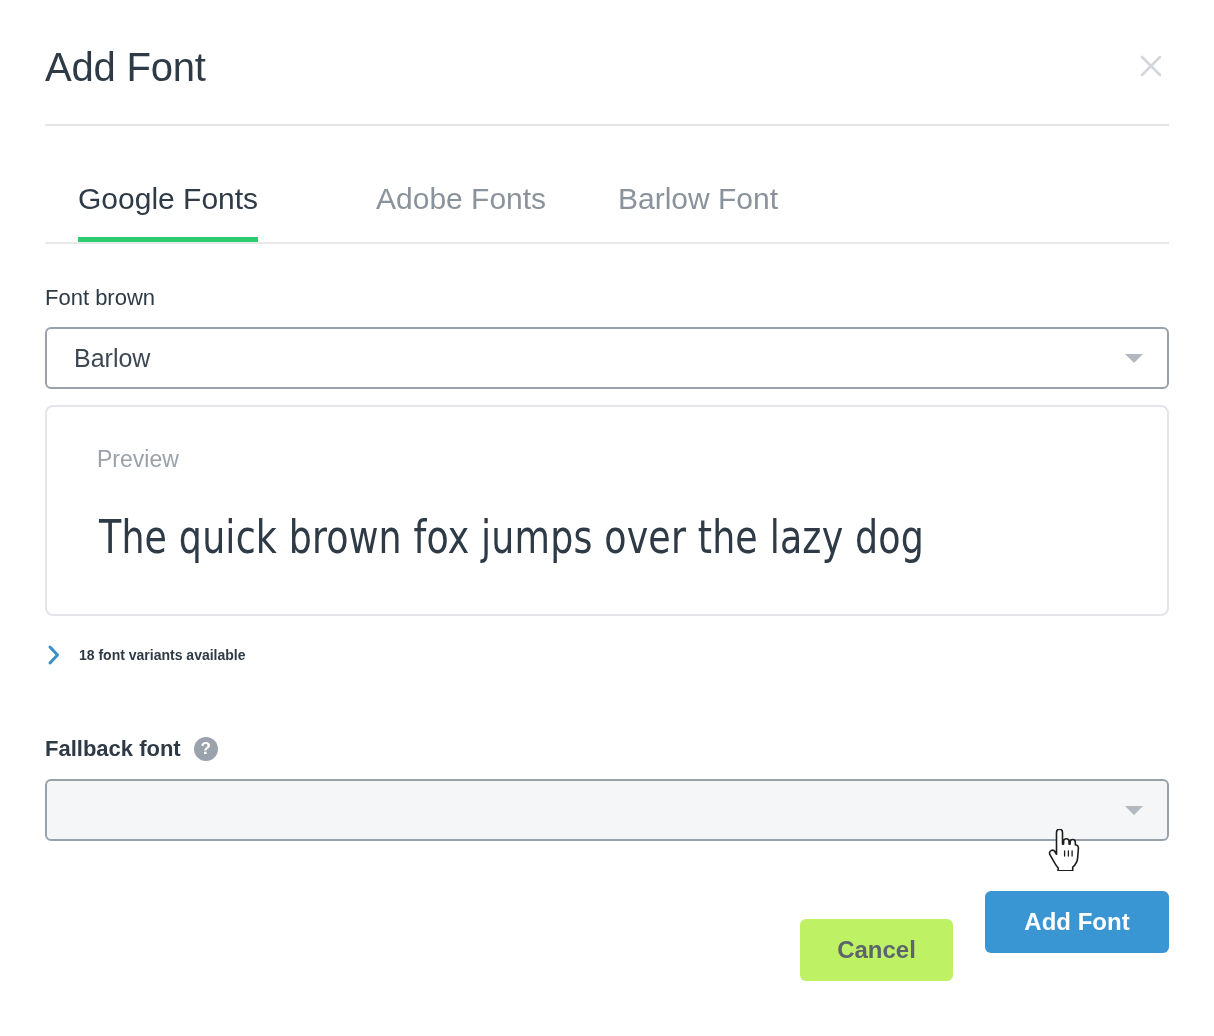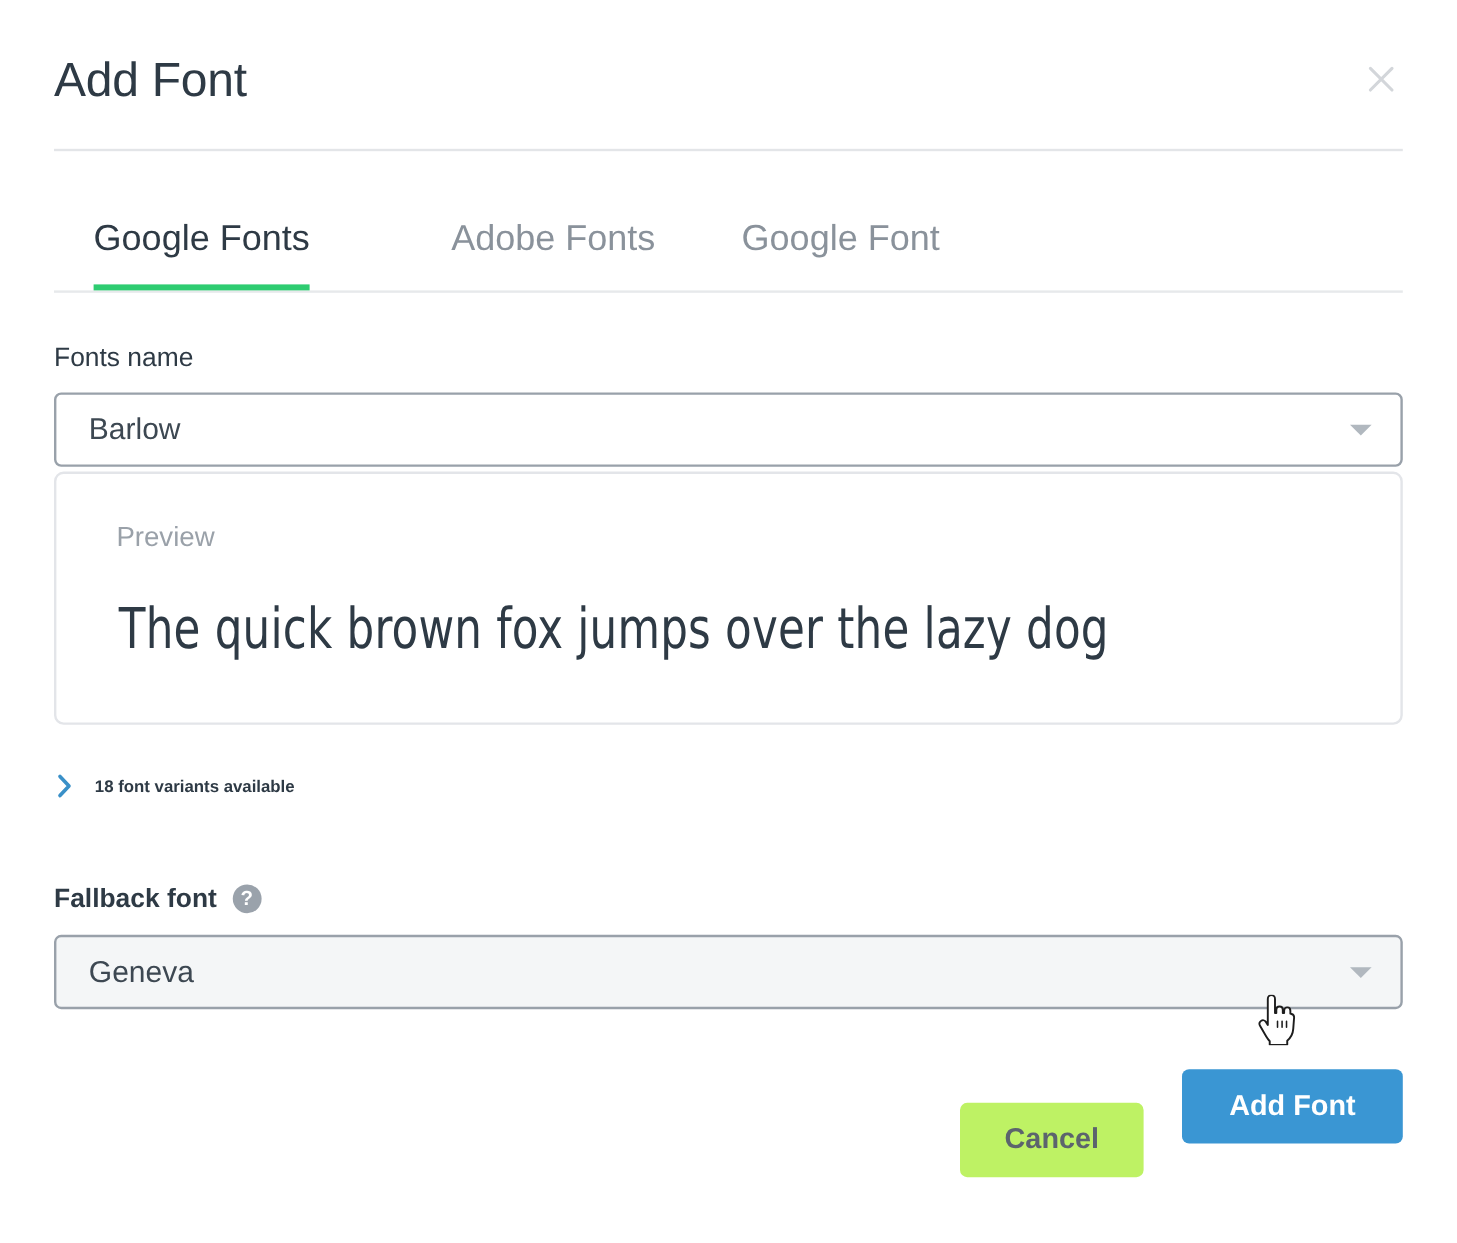--- a/index.html
+++ b/index.html
@@ -171,21 +171,21 @@
     height: 0;
     border-left: 9px solid transparent;
     border-right: 9px solid transparent;
     border-top: 9px solid #b1b8bf;
   }
 
   
   .preview-panel {
     position: absolute;
     left: 45px;
-    top: 393px;
+    top: 405px;
     width: 1124px;
     height: 211px;
     box-sizing: border-box;
     border: 2px solid #e3e5e9;
     border-radius: 8px;
     background: #ffffff;
   }
   .preview-caption {
     position: absolute;
     left: 50px;
@@ -292,25 +292,25 @@
   <div class="header-divider"></div>
 
   <div class="tabs">
     <div class="tab tab-1 active">
       <span class="tab-label">Google Fonts</span>
     </div>
     <div class="tab tab-2">
       <span class="tab-label">Adobe Fonts</span>
     </div>
     <div class="tab tab-3">
-      <span class="tab-label">Google Font</span>
+      <span class="tab-label">Barlow Font</span>
     </div>
   </div>
 
-  <div class="field-label" id="font-name-label">Fonts name</div>
+  <div class="field-label" id="font-name-label">Font brown</div>
   <div class="select-box" id="font-name-select">
     <span class="select-value">Barlow</span>
     <span class="select-arrow"></span>
   </div>
 
   <div class="preview-panel">
     <div class="preview-caption">Preview</div>
     <div class="preview-text">The quick brown fox jumps over the lazy dog</div>
   </div>
 
@@ -321,21 +321,20 @@
       </svg>
     </span>
     <span class="variants-text">18 font variants available</span>
   </div>
 
   <div class="field-label" id="fallback-label">
     <span>Fallback font</span>
     <span class="help-icon">?</span>
   </div>
   <div class="select-box" id="fallback-select">
-    <span class="select-value">Geneva</span>
     <span class="select-arrow"></span>
   </div>
 
   <button class="btn" id="cancel-button">Cancel</button>
   <button class="btn" id="add-font-button">Add Font</button>
 
   <div class="cursor">
     <svg width="34" height="42" viewBox="0 0 34 42" aria-hidden="true">
       <path d="M10.5 3.5 c0-1.8 1.4-3.2 3-3.2 c1.7 0 3 1.4 3 3.2 l0 11.6 l1.1 0 l0-2.6 c0-1.6 1.2-2.8 2.7-2.8 c1.5 0 2.7 1.2 2.7 2.8 l0 2.6 l1.1 0 l0-1.9 c0-1.5 1.2-2.7 2.6-2.7 c1.5 0 2.6 1.2 2.6 2.7 l0 2.5 l1 0.3 c1.4 0.4 2.2 1.7 2.1 3.1 l-0.7 9.3 c-0.3 4.2-2.3 7.6-5 9.8 l0 3.5 l-14.6 0 l0-3 c-1.1-1.2-2-2.4-2.9-3.9 l-5.3-9.2 c-0.8-1.4-0.3-3.2 1.1-4 c1.3-0.8 3-0.4 3.8 0.9 l1.7 2.7 l0-21.0 z" fill="#ffffff" stroke="#1d1d1d" stroke-width="1.6" stroke-linejoin="round"></path>
       <path d="M18.6 22 l0 5 M22.4 22 l0 5 M26.1 22 l0 5" stroke="#1d1d1d" stroke-width="1.3" stroke-linecap="round"></path>

